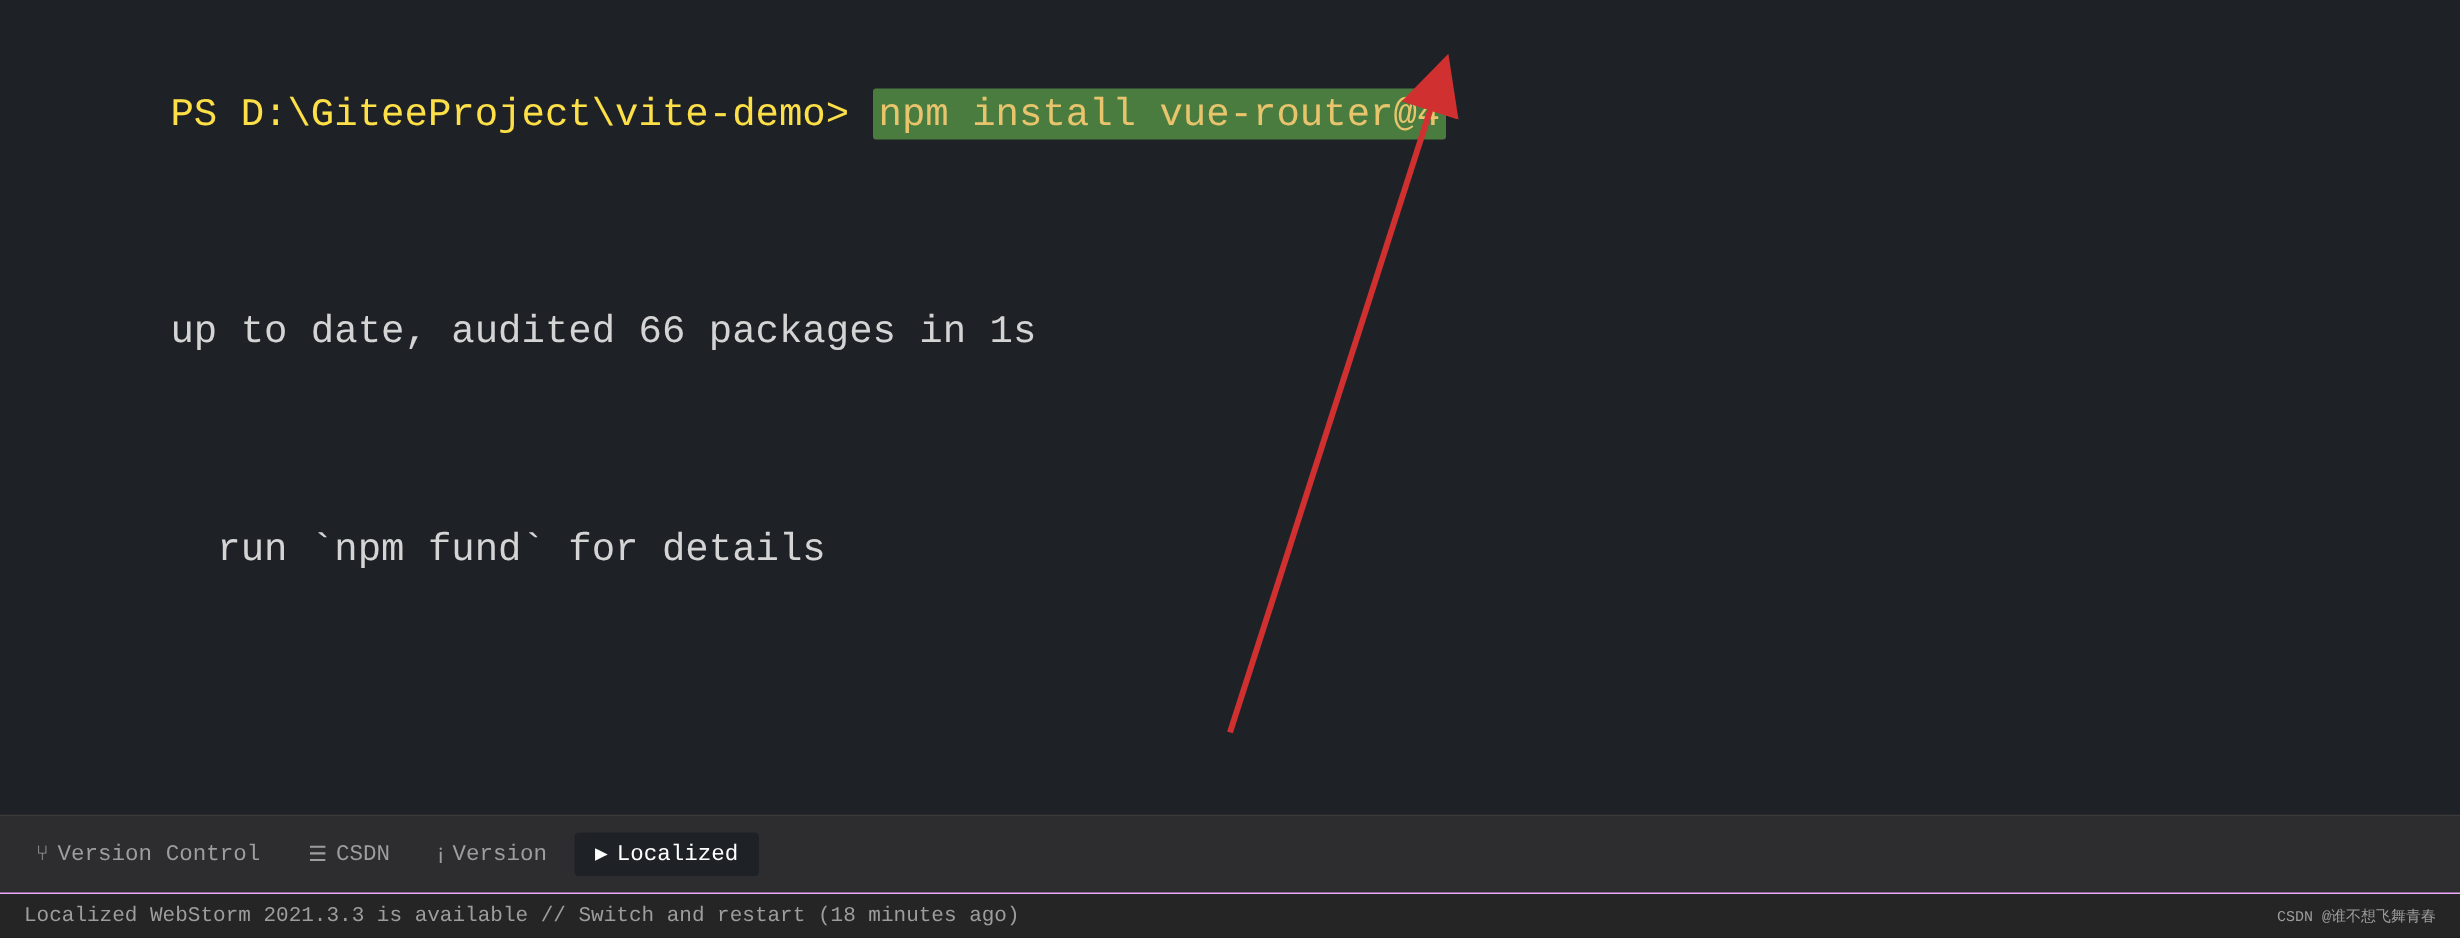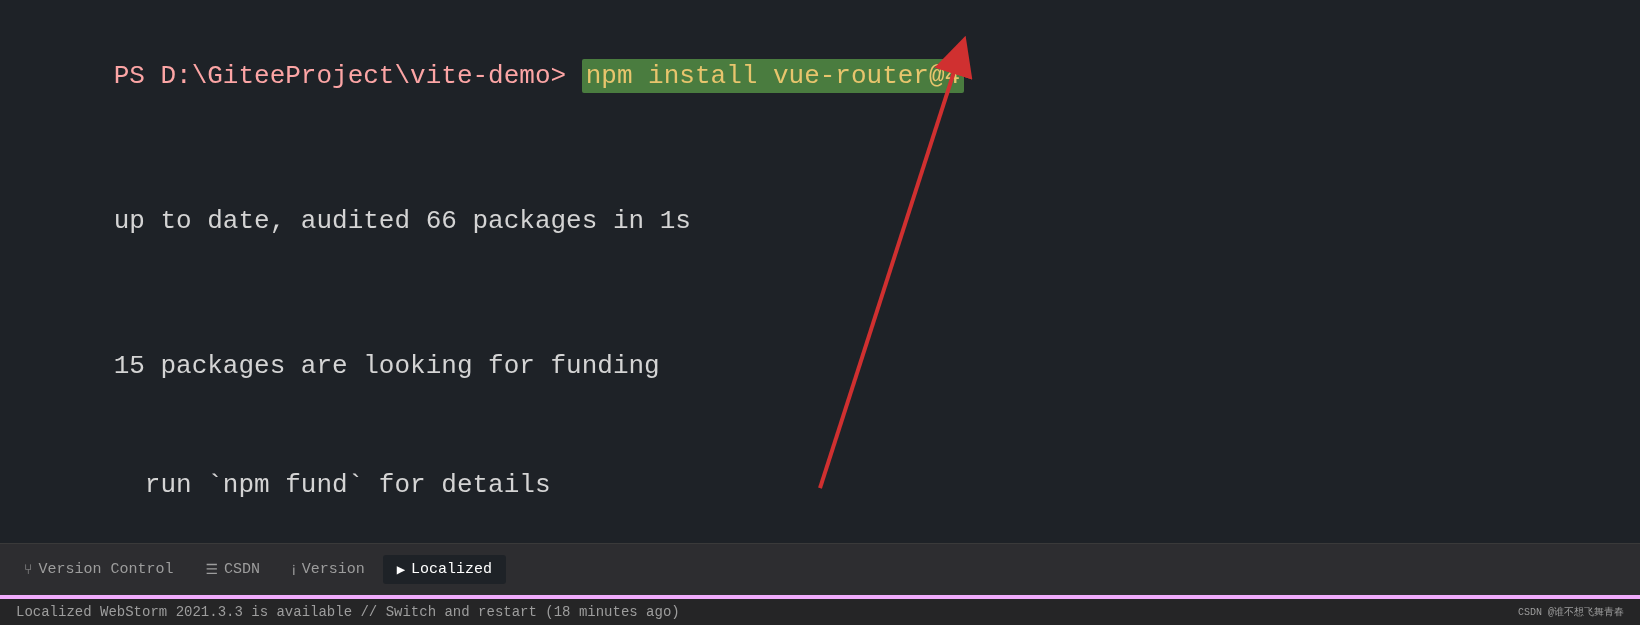--- a/index.html
+++ b/index.html
@@ -33,21 +33,21 @@
       color: #d4d4d4;
       white-space: pre;
       margin-bottom: 2px;
     }
 
     .line-gap {
       height: 26px;
     }
 
     .prompt-text {
-      color: #fca5a5;
+      color: #fde047;
     }
 
     .cmd-highlight {
       background-color: #4a7c3f;
       color: #e8c56d;
       padding: 2px 4px;
       border-radius: 2px;
     }
 
     .arrow-svg {
@@ -90,21 +90,21 @@
     }
 
     .status-bar {
       height: 30px;
       background: #252526;
       display: flex;
       align-items: center;
       padding: 0 16px;
       font-size: 14px;
       color: #9d9d9d;
-      border-top: 4px solid #f0abfc;
+      border-top: 1px solid #f0abfc;
       justify-content: space-between;
     }
 
     .status-left {
       flex: 1;
     }
 
     .status-right {
       color: #9d9d9d;
       font-size: 10px;
@@ -121,23 +121,20 @@
     </div>
 
     <div class="line-gap"></div>
 
     <div class="terminal-line">
       <span>up to date, audited 66 packages in 1s</span>
     </div>
 
     <div class="line-gap"></div>
 
-    <div class="terminal-line">
-      <span>15 packages are looking for funding</span>
-    </div>
     <div class="terminal-line">
       <span>  run `npm fund` for details</span>
     </div>
 
     <svg class="arrow-svg" viewBox="0 0 1640 545" xmlns="http://www.w3.org/2000/svg">
 
       <defs>
         <marker id="arrowhead" markerWidth="10" markerHeight="10" refX="5" refY="5" orient="auto">
           <polygon points="0,0 10,5 0,10" fill="#d03030"></polygon>
         </marker>

